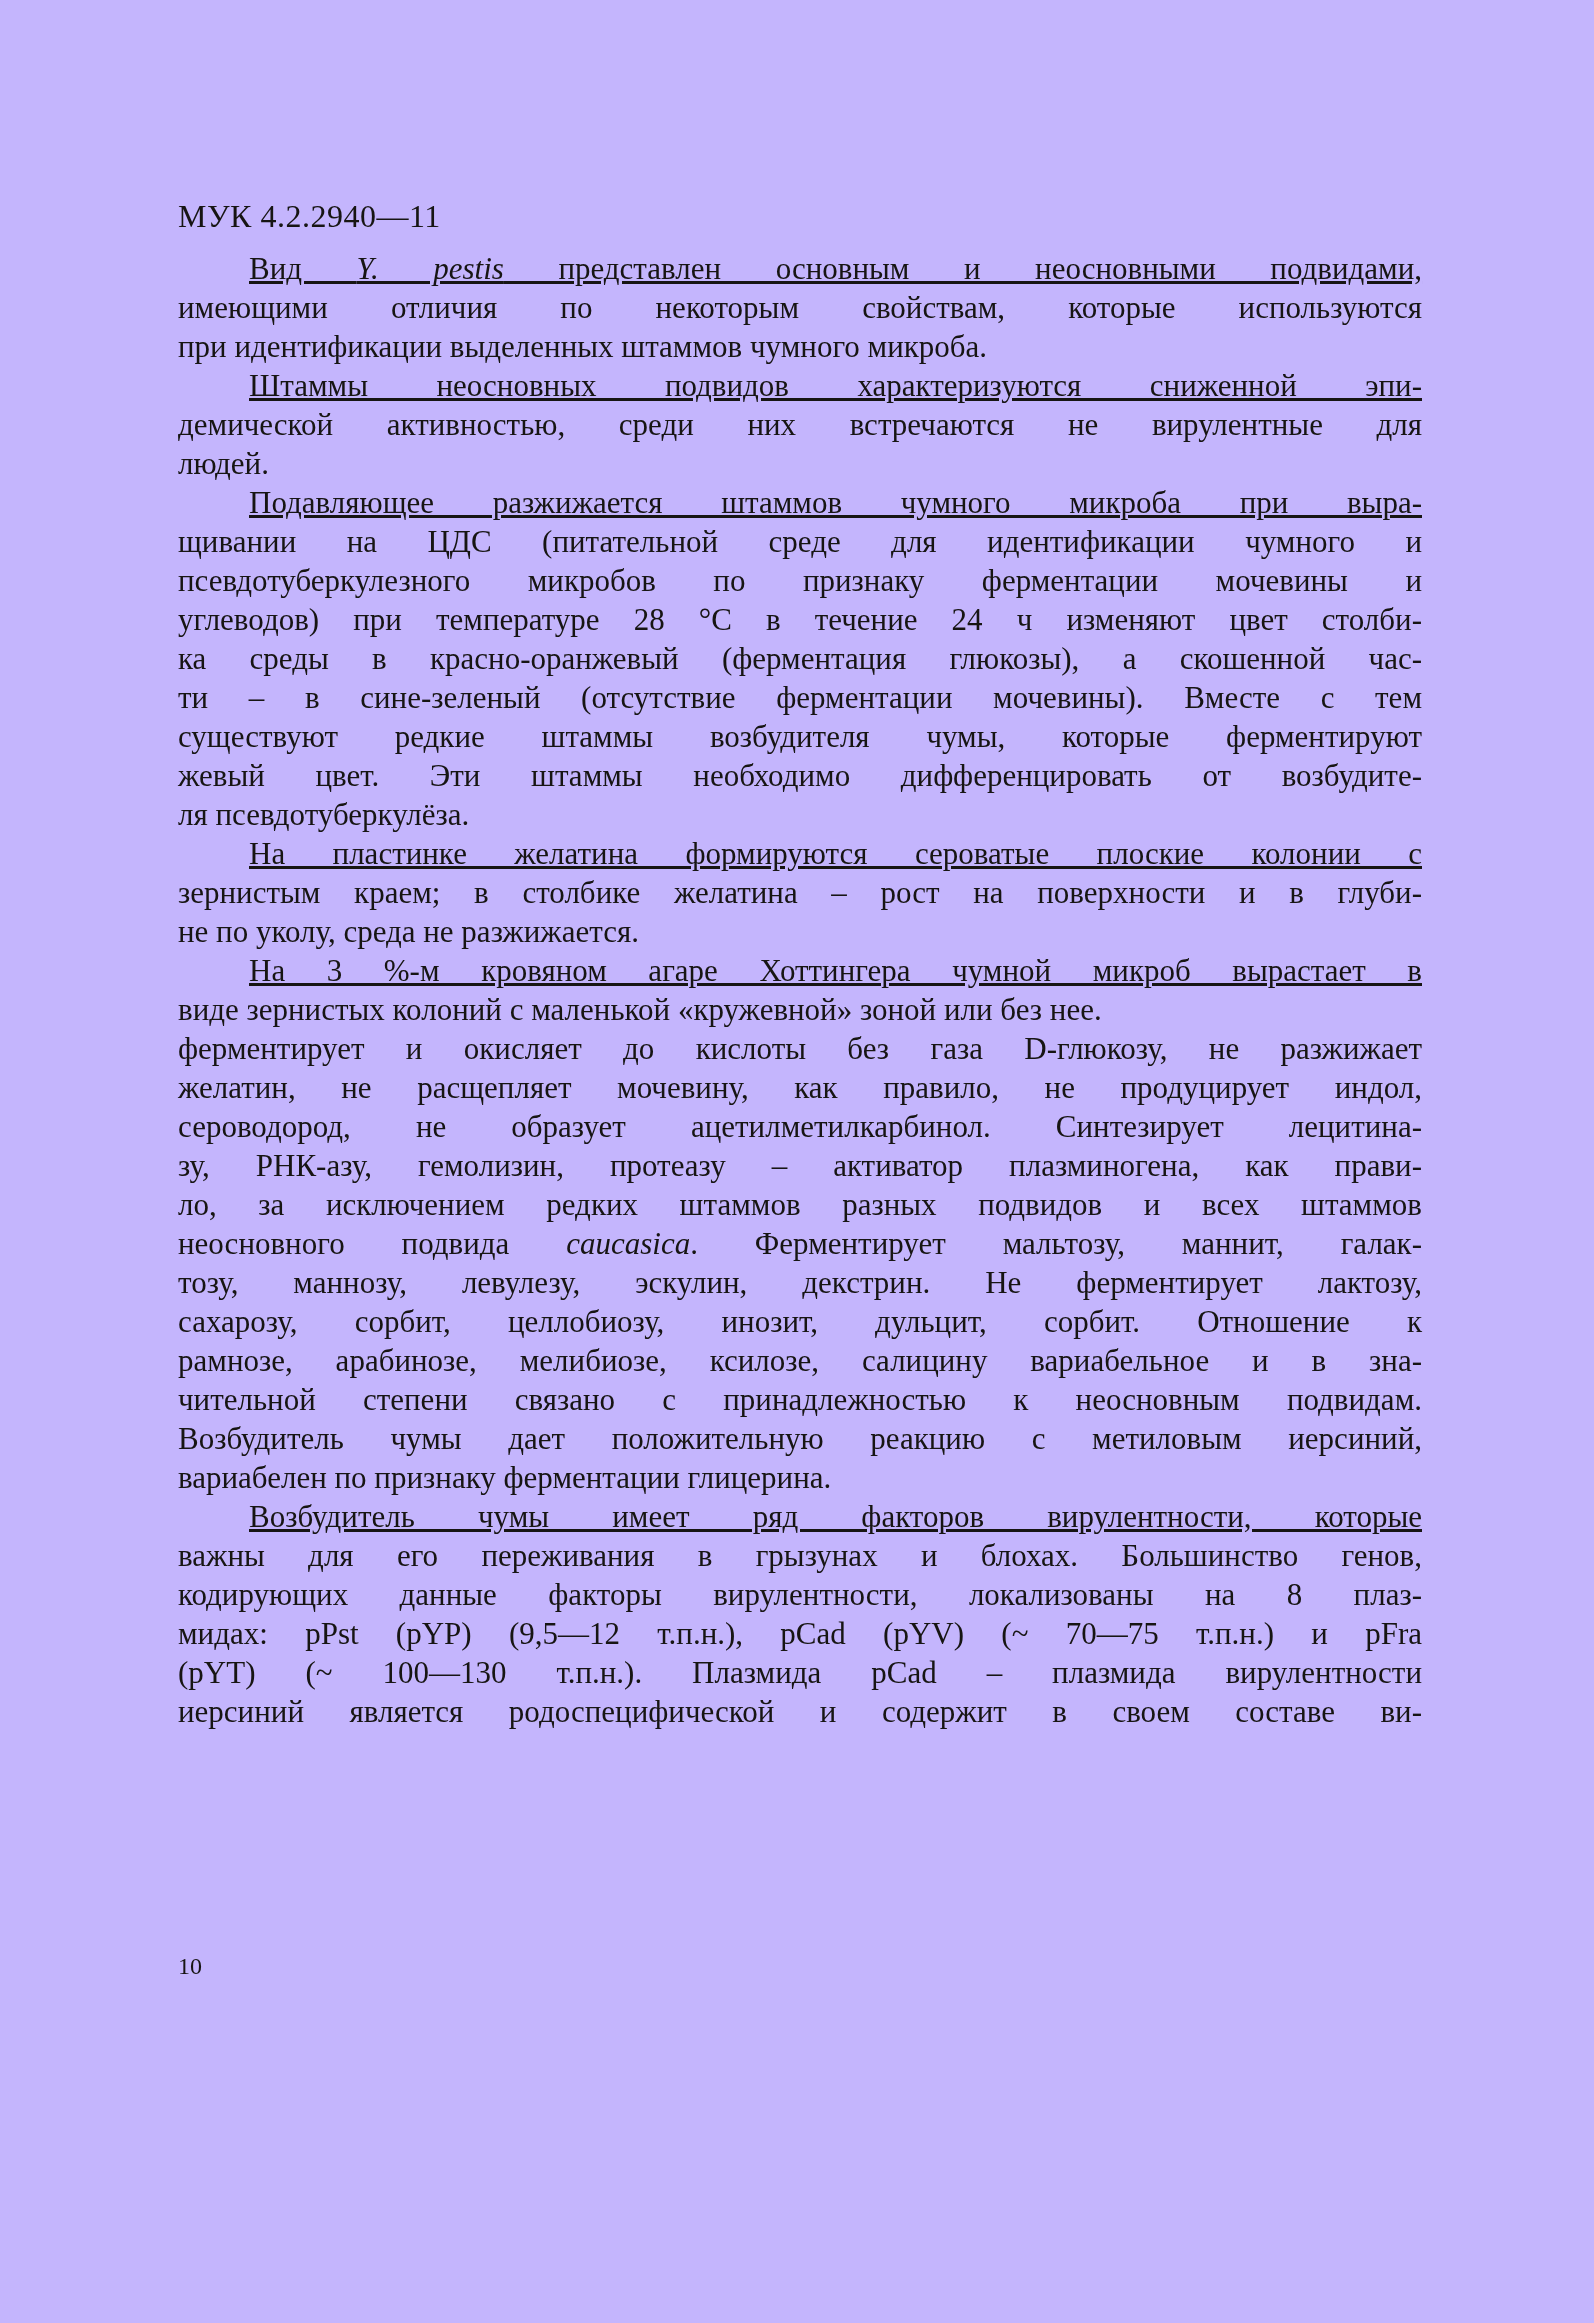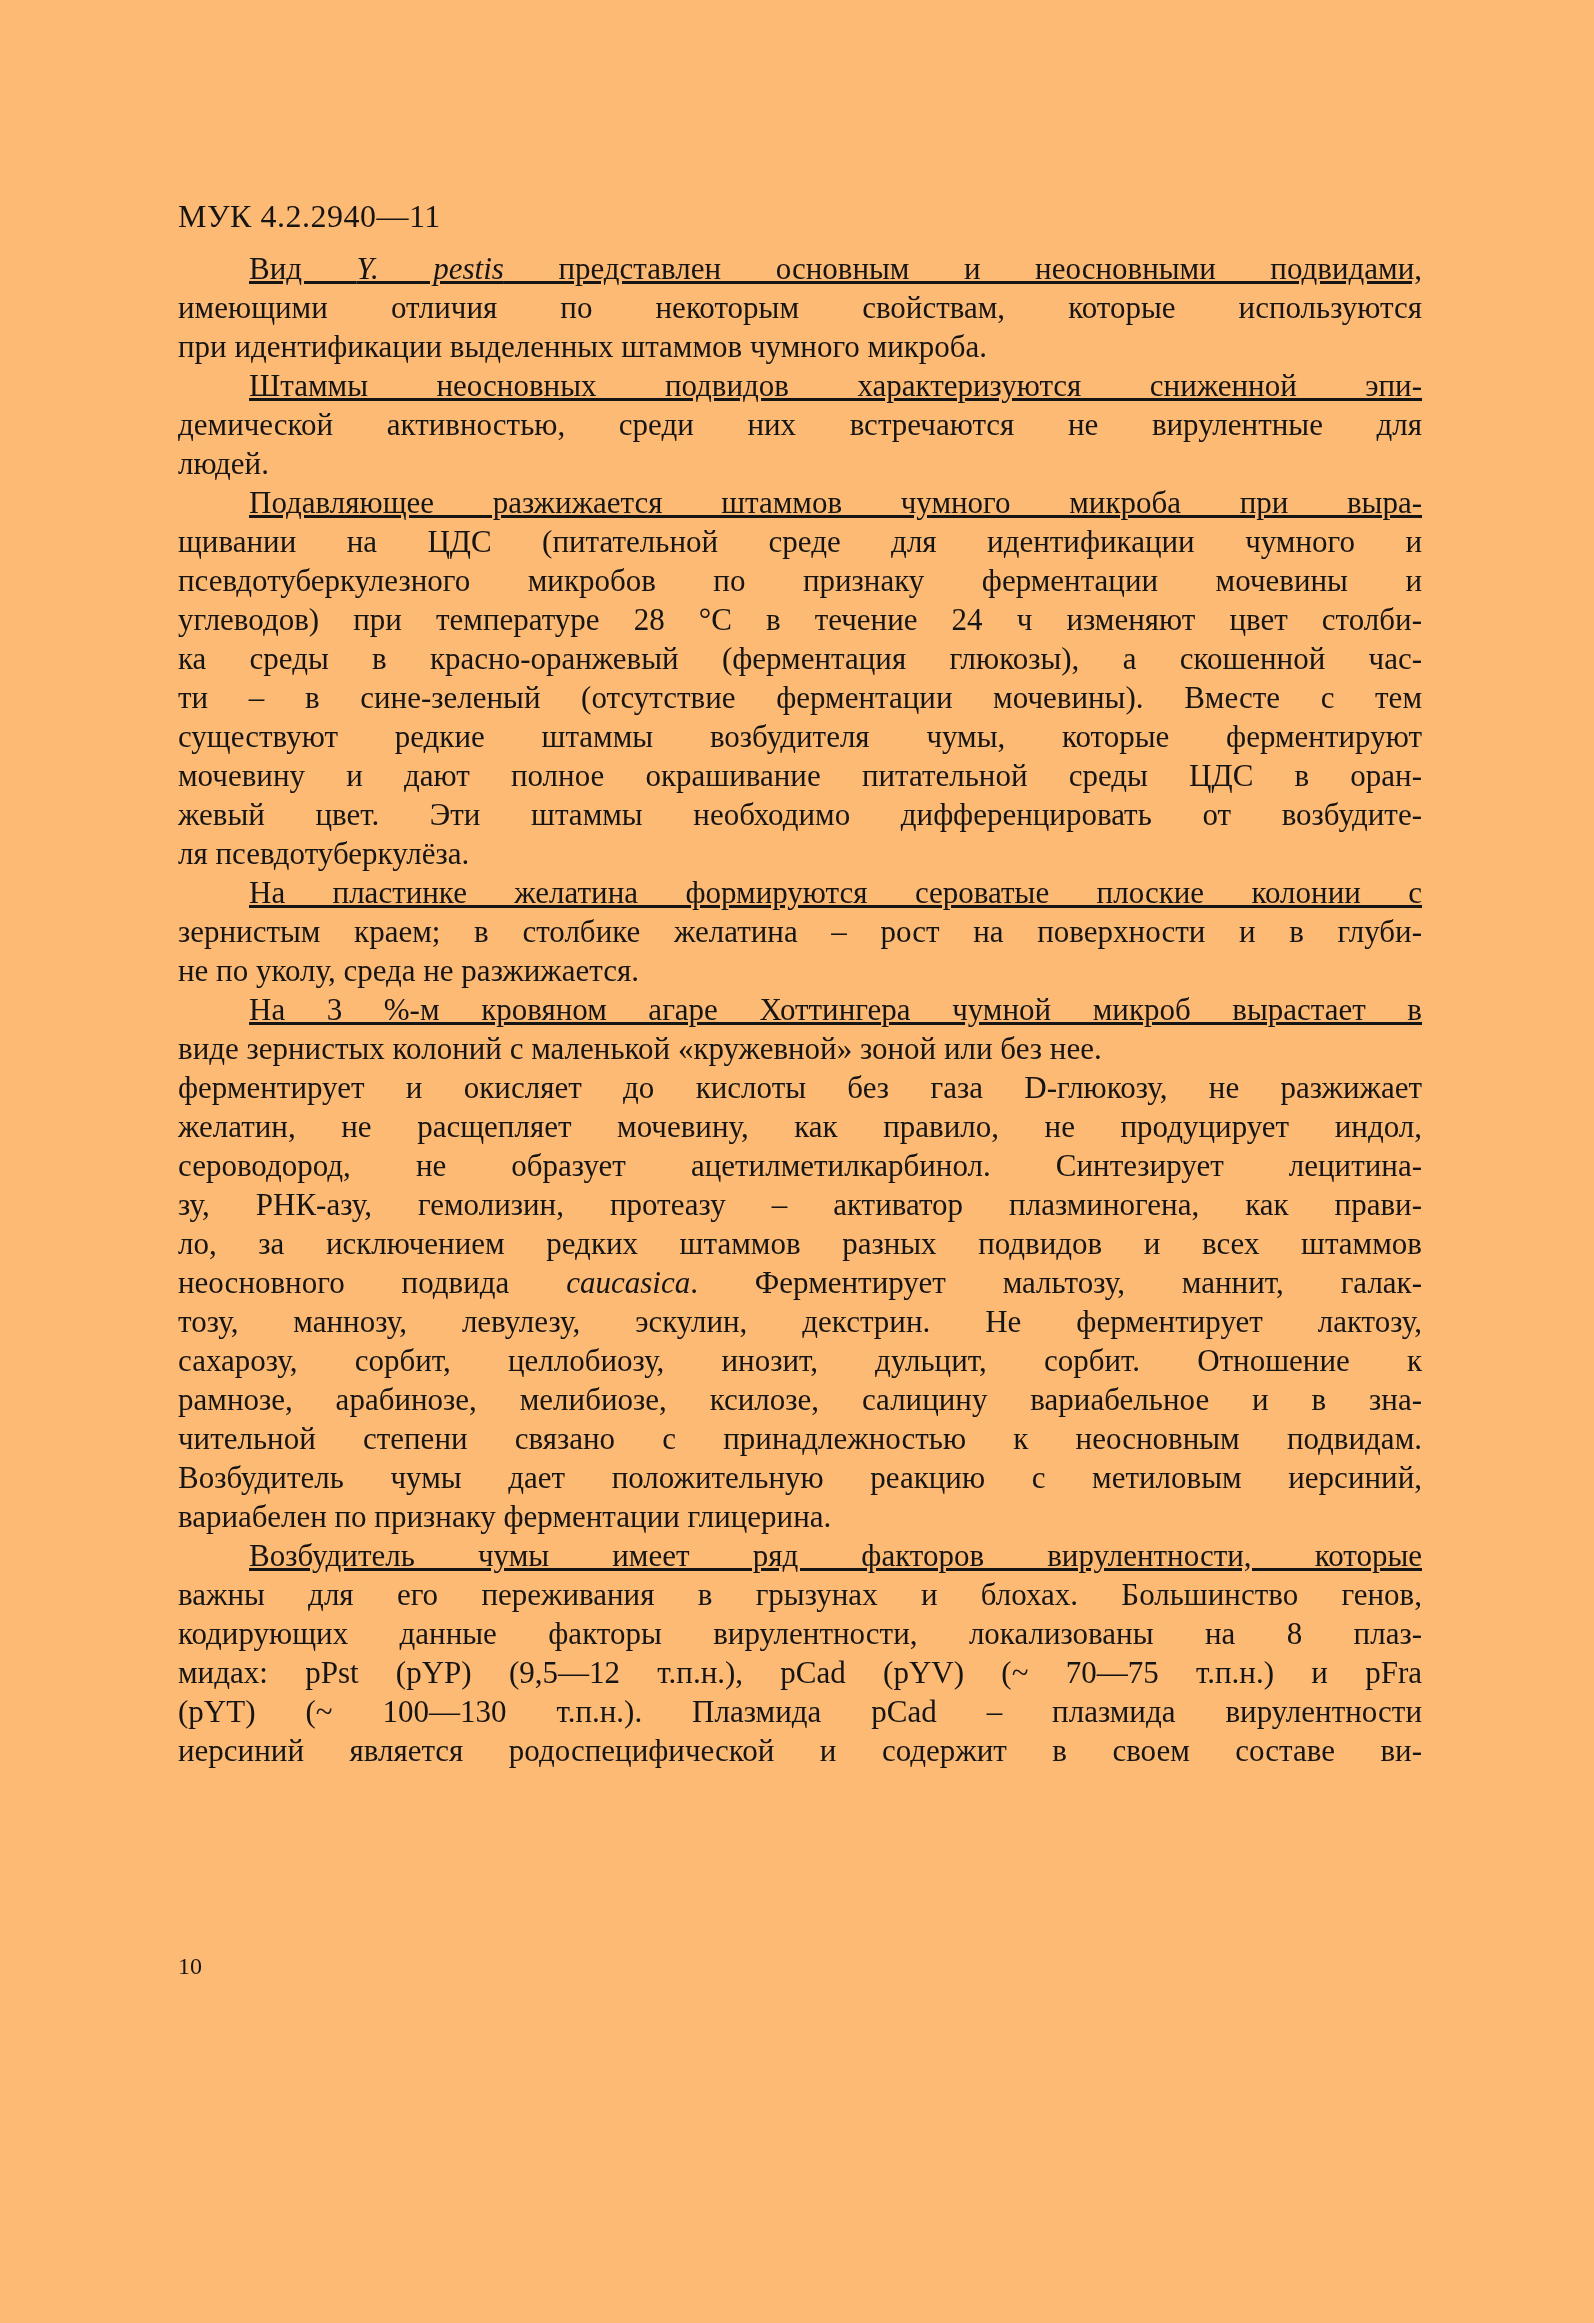--- a/index.html
+++ b/index.html
@@ -4,21 +4,21 @@
 <style>
   html, body {
     margin: 0;
     padding: 0;
     background: #ffffff;
   }
   .page {
     position: relative;
     width: 1595px;
     height: 2324px;
-    background: #fdba74;
+    background: #c4b5fd;
     font-family: "Liberation Serif", serif;
     color: #171513;
     overflow: hidden;
   }
   .content {
     position: absolute;
     left: 178px;
     top: 197px;
     width: 1244px;
   }
@@ -76,21 +76,20 @@
           <div class="line last"><span>людей.</span></div>
         </div>
         <div class="para">
           <div class="line first"><span>Подавляющее разжижается штаммов чумного микроба при выра-</span></div>
           <div class="line"><span>щивании на ЦДС (питательной среде для идентификации чумного и</span></div>
           <div class="line"><span>псевдотуберкулезного микробов по признаку ферментации мочевины и</span></div>
           <div class="line"><span>углеводов) при температуре 28 °С в течение 24 ч изменяют цвет столби-</span></div>
           <div class="line"><span>ка среды в красно-оранжевый (ферментация глюкозы), а скошенной час-</span></div>
           <div class="line"><span>ти – в сине-зеленый (отсутствие ферментации мочевины). Вместе с тем</span></div>
           <div class="line"><span>существуют редкие штаммы возбудителя чумы, которые ферментируют</span></div>
-          <div class="line"><span>мочевину и дают полное окрашивание питательной среды ЦДС в оран-</span></div>
           <div class="line"><span>жевый цвет. Эти штаммы необходимо дифференцировать от возбудите-</span></div>
           <div class="line last"><span>ля псевдотуберкулёза.</span></div>
         </div>
         <div class="para">
           <div class="line first"><span>На пластинке желатина формируются сероватые плоские колонии с</span></div>
           <div class="line"><span>зернистым краем; в столбике желатина – рост на поверхности и в глуби-</span></div>
           <div class="line last"><span>не по уколу, среда не разжижается.</span></div>
         </div>
         <div class="para">
           <div class="line first"><span>На 3 %-м кровяном агаре Хоттингера чумной микроб вырастает в</span></div>

